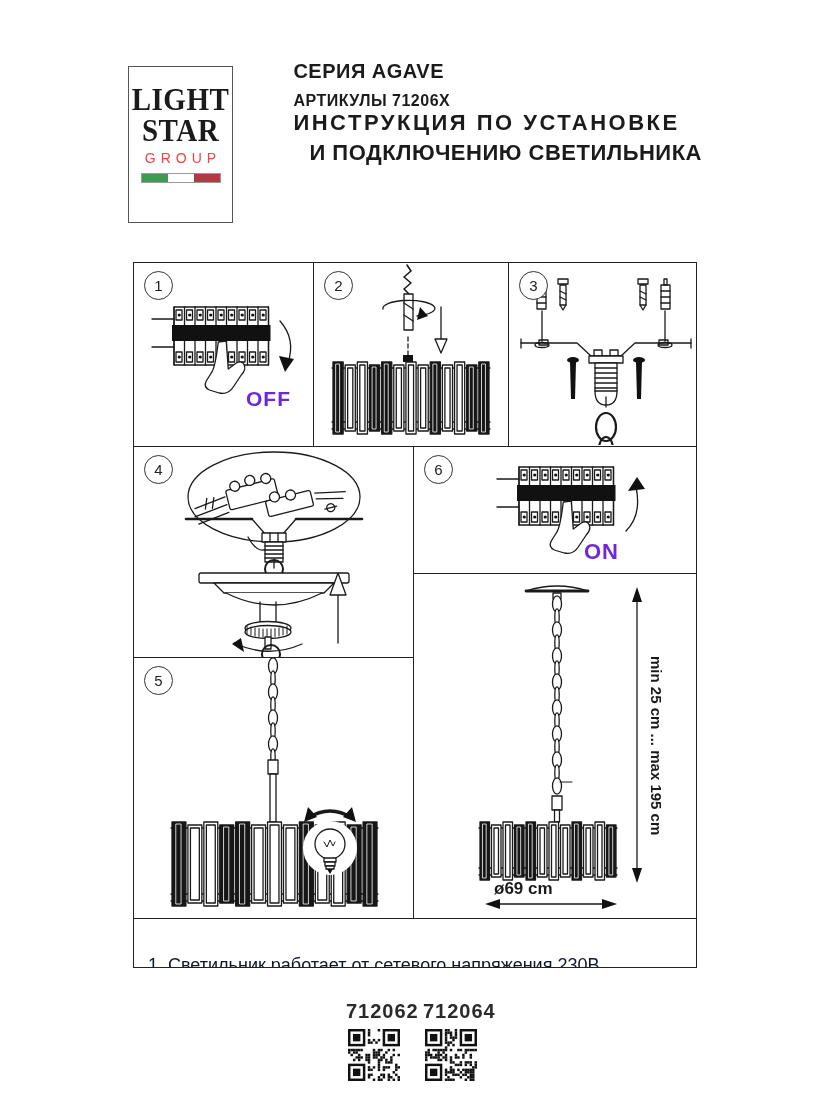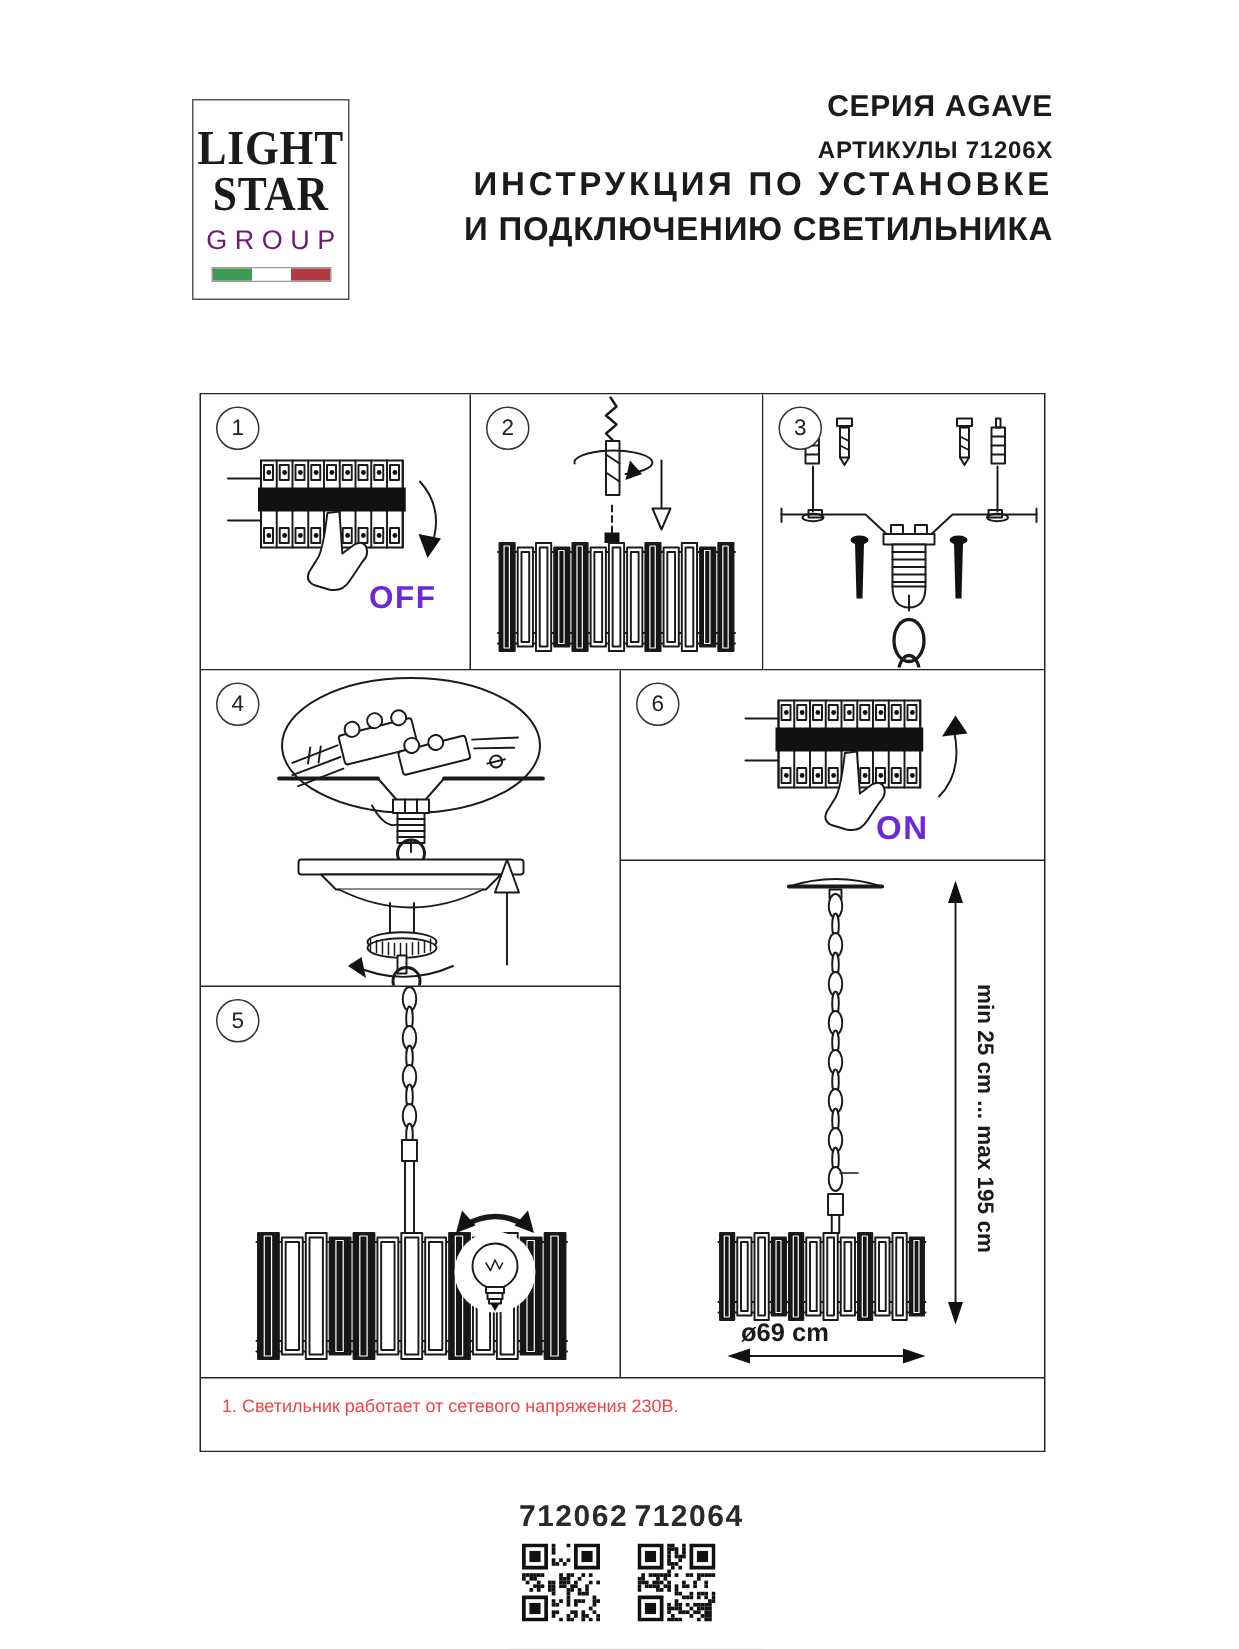--- a/index.html
+++ b/index.html
@@ -1,30 +1,30 @@
 <!DOCTYPE html>
 <html><head>
 <meta charset="utf-8">
 <style>
   html,body{margin:0;padding:0;background:#f4f4f4;}
   .page{position:relative;width:826px;height:1099px;background:#ffffff;margin:0 auto;
         font-family:"Liberation Sans",sans-serif;color:#111;overflow:hidden;}
 
   
-  .logo{position:absolute;left:128px;top:66px;width:105px;height:134px;
+  .logo{position:absolute;left:128px;top:66px;width:105px;height:157px;
         border:1.5px solid #555;box-sizing:border-box;text-align:center;background:#fff;}
   .logo-w1,.logo-w2{font-family:"Liberation Serif",serif;font-weight:bold;font-size:29px;
         line-height:31px;letter-spacing:.5px;color:#1b1b1b;transform:scaleY(1.12);}
   .logo-w1{margin-top:17px;}
-  .logo-w3{font-size:18px;color:#701a75;letter-spacing:5px;margin-top:4px;text-indent:5px;}
+  .logo-w3{font-size:14px;color:#ef4444;letter-spacing:5px;margin-top:4px;text-indent:5px;}
   .logo-flag{width:78px;height:8px;margin:7px auto 0;border:1px solid #9a9a9a;display:flex;box-sizing:content-box;}
   .logo-flag span{flex:1;height:100%;}
 
   
-  .header{position:absolute;right:124px;top:60px;text-align:right;font-weight:bold;color:#1b1b1b;}
+  .header{position:absolute;right:124px;top:60px;text-align:left;font-weight:bold;color:#1b1b1b;}
   .h-series{font-size:20px;letter-spacing:.5px;}
   .h-art{font-size:16px;letter-spacing:.5px;margin-top:9px;}
   .h-t1{font-size:22px;letter-spacing:2.5px;}
   .h-t2{font-size:22px;letter-spacing:.5px;margin-top:4px;margin-left:16px;}
 
   
   .grid{position:absolute;left:133px;top:262px;width:564px;height:706px;
         border:1.8px solid #222;box-sizing:border-box;background:#fff;}
   .panel{position:absolute;overflow:hidden;box-sizing:border-box;background:#fff;}
   .b-r{border-right:1.6px solid #222;}
@@ -45,21 +45,21 @@
   .art{position:absolute;left:0;top:0;z-index:1;}
   .plabel{position:absolute;font-weight:bold;font-size:21px;color:#6d28d9;z-index:2;letter-spacing:1px;}
   .off-label{left:112px;top:124px;}
   .on-label{left:170px;top:92px;font-size:22px;}
 
   .dim-v{position:absolute;left:229px;top:0;height:344px;width:22px;writing-mode:vertical-rl;
         text-align:center;font-weight:bold;font-size:15px;white-space:nowrap;z-index:2;color:#1a1a1a;}
   .dim-h{position:absolute;left:80px;top:305px;width:110px;text-align:left;
         font-weight:bold;font-size:17px;z-index:2;color:#1a1a1a;}
 
-  .note-line{font-size:12px;line-height:20px;color:#ef4444;}
+  .note-line{font-size:18px;line-height:20px;color:#0f172a;margin-top:28px;}
 
   
   .code-block{position:absolute;top:1000px;width:56px;text-align:center;}
   .cb1{left:346px;}
   .cb2{left:423px;}
   .code-label{font-size:20px;font-weight:bold;letter-spacing:1px;color:#2a2a2a;}
   .qr{display:block;margin:6px auto 0;}
 </style>
 </head>
 <body>

